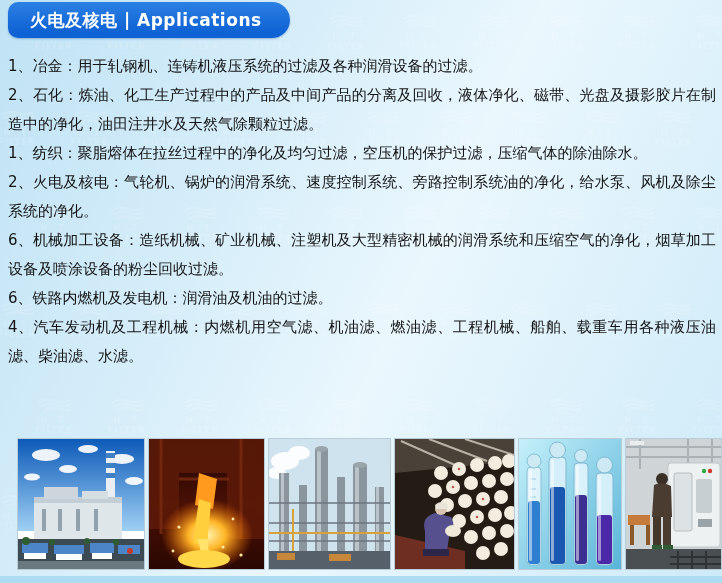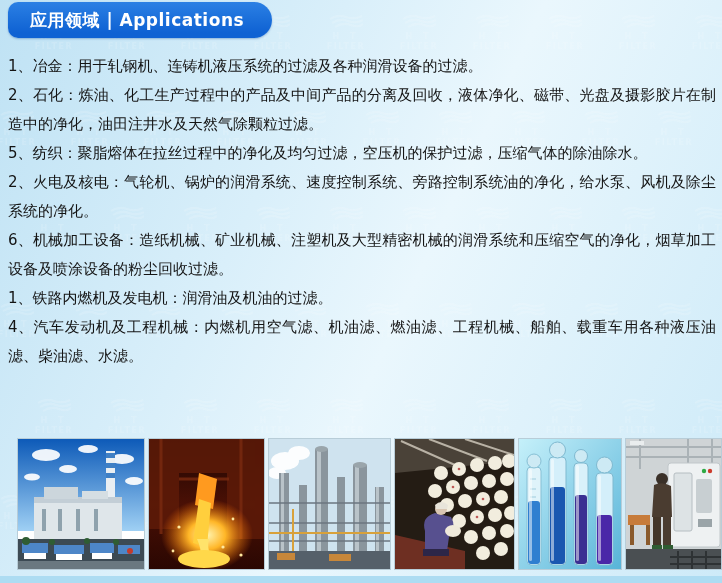--- a/index.html
+++ b/index.html
@@ -351,30 +351,30 @@
         <path d="M3 8 Q11 3 19 6 T34 5" stroke="#fff" stroke-width="2" fill="none"></path>
         <path d="M6 12 Q14 7 22 10 T34 9" stroke="#fff" stroke-width="2" fill="none"></path>
       </svg><span class="wm-top">H T</span><span class="wm-bottom">FILTER</span></div>
     <div class="wm" style="left: 720px; top: 494px;">
       <span class="wm-top">H T</span>
       <span class="wm-bottom">FILTER</span>
     </div>
   </div>
 
 <div class="banner">
-  <span>应用领域 | Applications</span>
+  <span>火电及核电 | Applications</span>
 </div>
 
 <div class="apps">
   <p>1、冶金：用于轧钢机、连铸机液压系统的过滤及各种润滑设备的过滤。</p>
   <p>2、石化：炼油、化工生产过程中的产品及中间产品的分离及回收，液体净化、磁带、光盘及摄影胶片在制造中的净化，油田注井水及天然气除颗粒过滤。</p>
-  <p>5、纺织：聚脂熔体在拉丝过程中的净化及均匀过滤，空压机的保护过滤，压缩气体的除油除水。</p>
+  <p>1、纺织：聚脂熔体在拉丝过程中的净化及均匀过滤，空压机的保护过滤，压缩气体的除油除水。</p>
   <p>2、火电及核电：气轮机、锅炉的润滑系统、速度控制系统、旁路控制系统油的净化，给水泵、风机及除尘系统的净化。</p>
   <p>6、机械加工设备：造纸机械、矿业机械、注塑机及大型精密机械的润滑系统和压缩空气的净化，烟草加工设备及喷涂设备的粉尘回收过滤。</p>
-  <p>1、铁路内燃机及发电机：润滑油及机油的过滤。</p>
+  <p>6、铁路内燃机及发电机：润滑油及机油的过滤。</p>
   <p>4、汽车发动机及工程机械：内燃机用空气滤、机油滤、燃油滤、工程机械、船舶、载重车用各种液压油滤、柴油滤、水滤。</p>
 </div>
 
 <div class="photos">
 
   <div class="photo" style="width:126px">
     <svg width="126" height="130" viewBox="0 0 126 130">
       <defs>
         <linearGradient id="sky1" x1="0" y1="0" x2="0" y2="1">
           <stop offset="0" stop-color="#0d5ab8"></stop>

